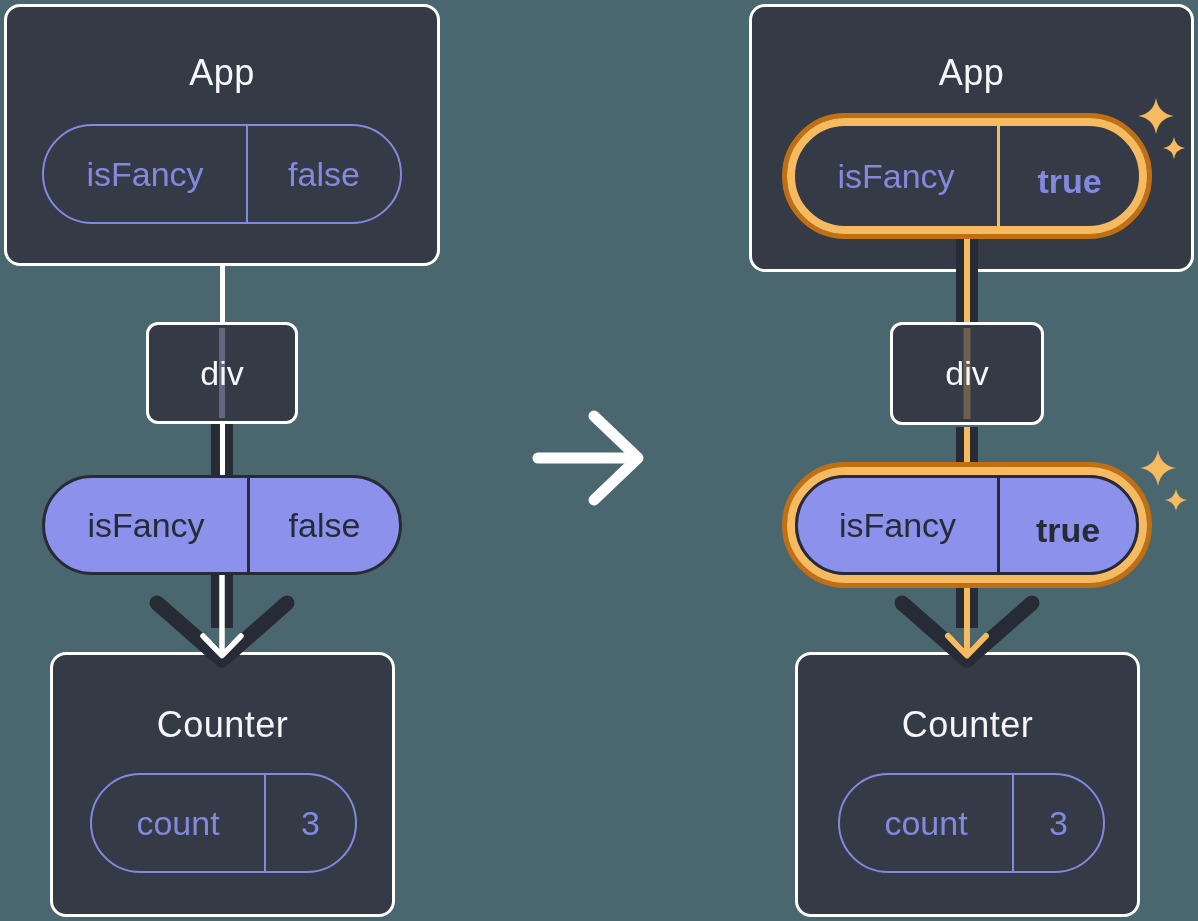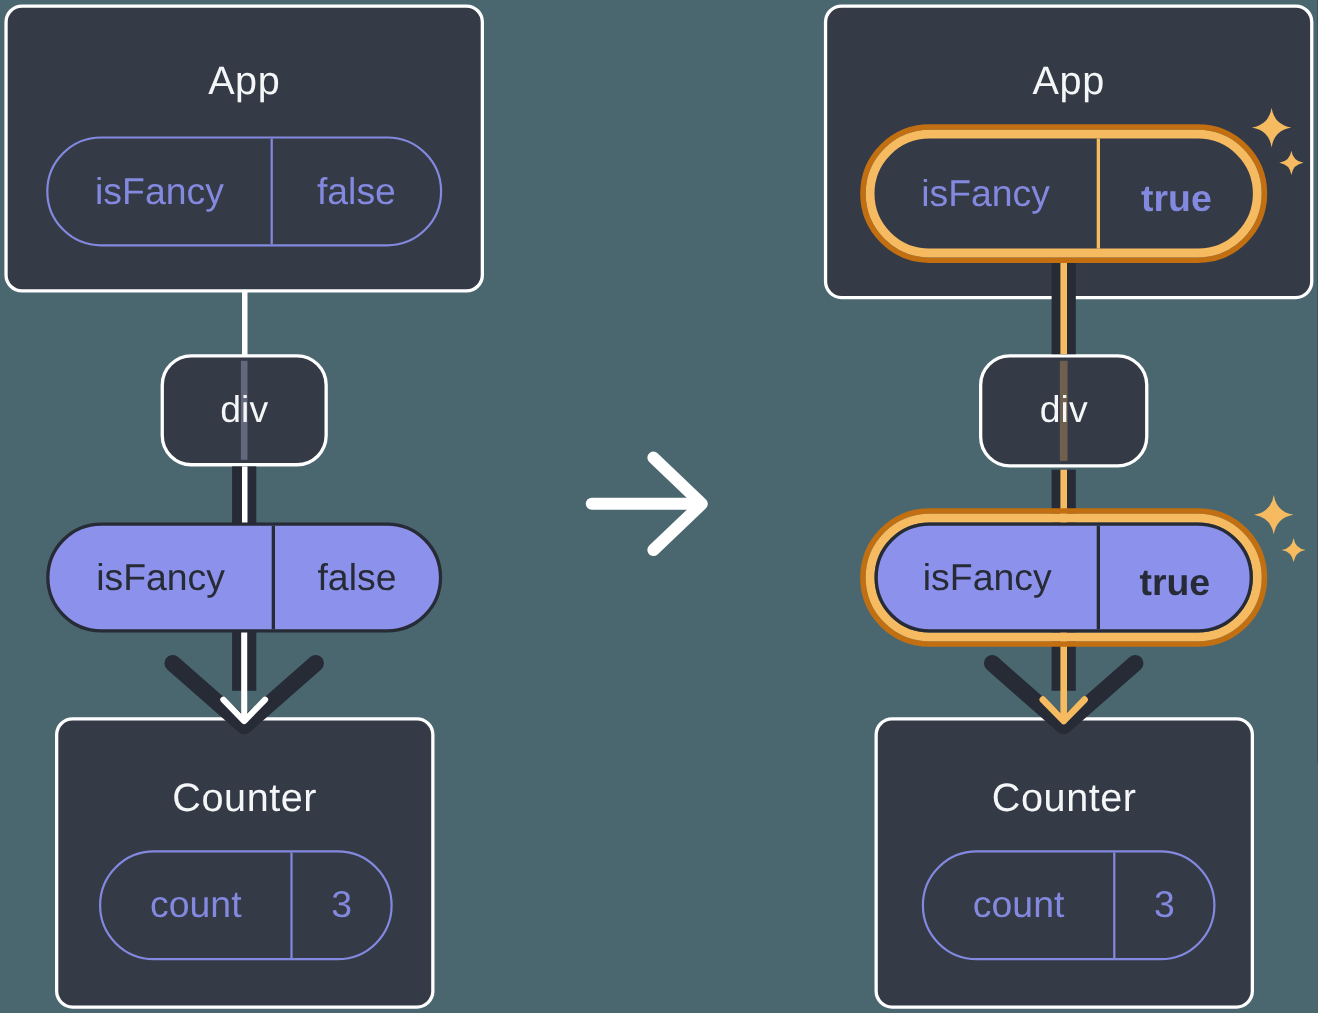--- a/index.html
+++ b/index.html
@@ -6,21 +6,21 @@
   .canvas{
     position:relative;width:1198px;height:921px;overflow:hidden;
     background:var(--background);
     font-family:"Liberation Sans", sans-serif;
   }
   .abs{position:absolute;box-sizing:border-box;}
   
   .card{background:var(--card);border:3.5px solid var(--card_border);border-radius:16px;z-index:1;}
   .card-title{color:var(--title_text);font-size:36px;text-align:center;letter-spacing:.5px;z-index:4;}
   
-  .divbox{background:var(--card);border:3.5px solid var(--card_border);border-radius:28px;
+  .divbox{background:var(--card);border:3.5px solid var(--card_border);border-radius:12px;
     display:flex;align-items:center;justify-content:center;color:var(--title_text);
     font-size:34px;z-index:1;}
   .thru{position:absolute;top:3px;bottom:3px;left:50%;transform:translateX(-50%);z-index:0;}
   .thru.before{width:6px;background:rgba(198,203,240,.32);}
   .thru.after{width:7px;background:rgba(246,186,96,.30);}
   .divbox span{position:relative;z-index:1;}
   
   .pill{display:flex;border-radius:60px;font-size:34px;z-index:3;}
   .cell{display:flex;align-items:center;justify-content:center;height:100%;}
   .cell-value{flex:1;}

